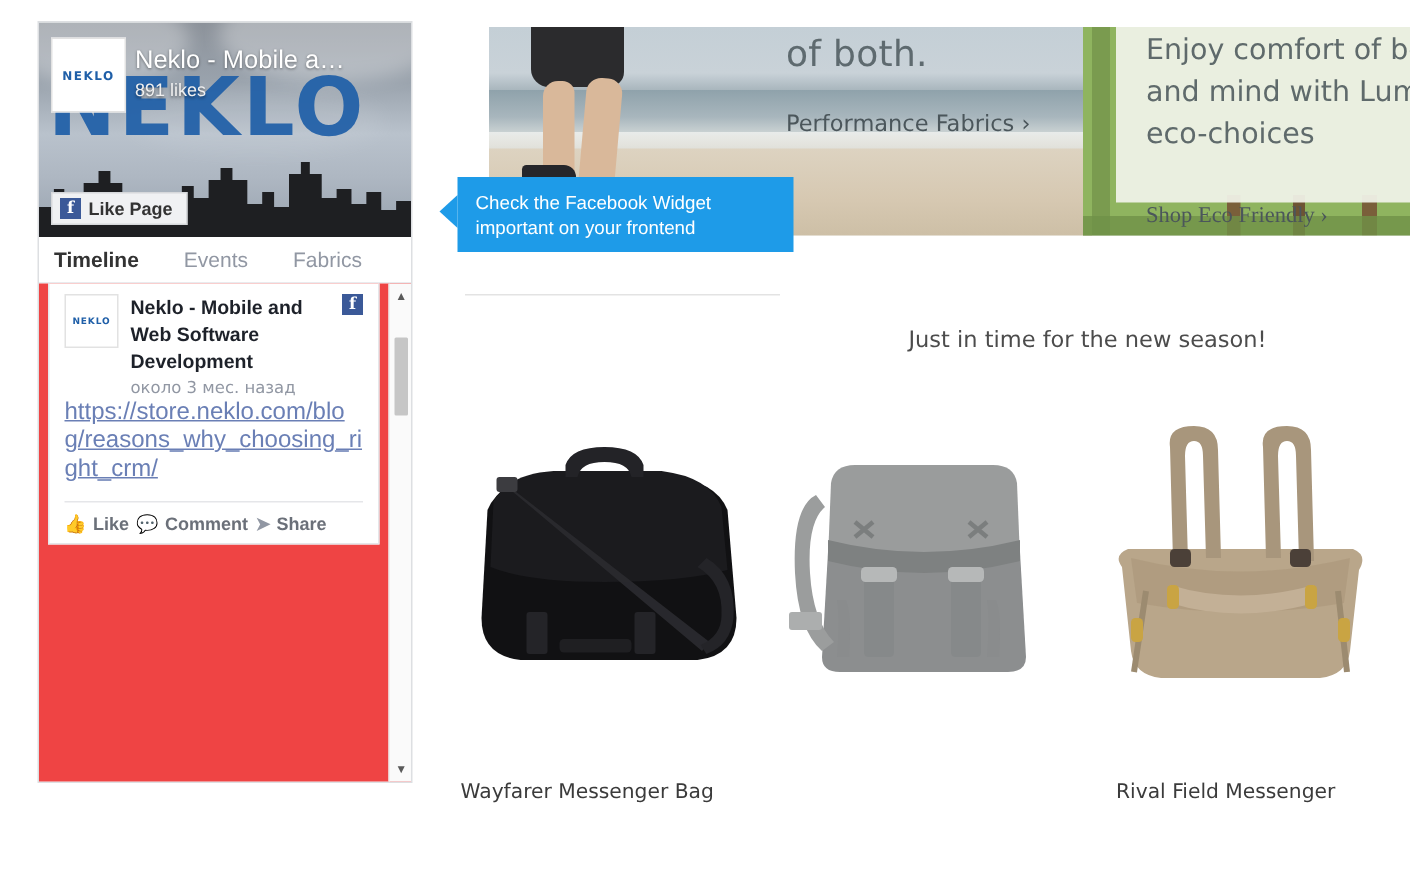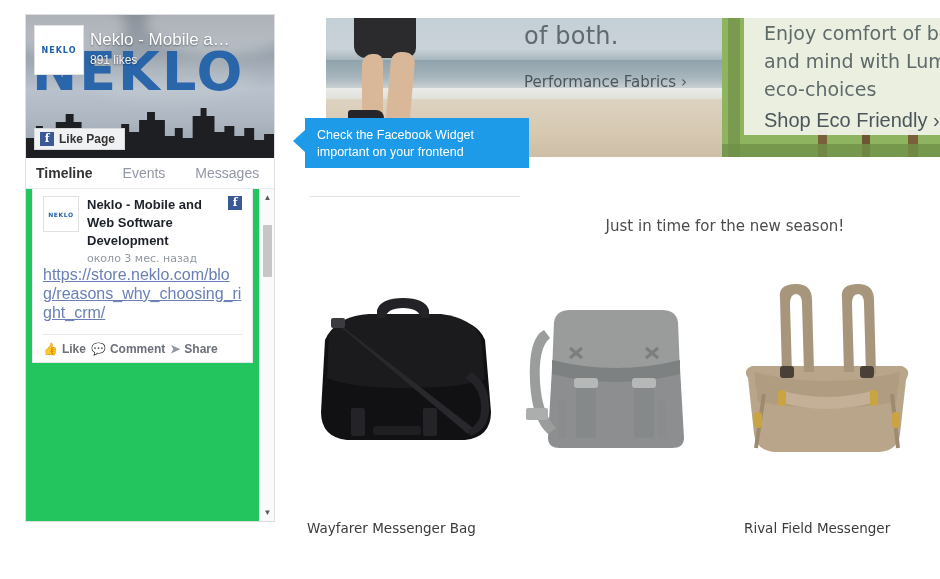--- a/index.html
+++ b/index.html
@@ -149,21 +149,21 @@
     line-height: 30px;
   }
   .fb-tab.active {
     color: #333;
     font-weight: bold;
   }
 
   .fb-feed {
     position: relative;
     height: 333px;
-    background: #22c55e;
+    background: #ef4444;
     padding: 6px 6px 0 6px;
     box-sizing: border-box;
     overflow: hidden;
   }
   .fb-post {
     background: #ffffff;
     border: 1px solid #e5e6e9;
     box-sizing: border-box;
     width: 221px;
     padding: 0 10px 6px 10px;
@@ -398,24 +398,24 @@
     top: 1px;
     width: 210px;
     font-size: 19px;
     line-height: 28px;
     color: #5f6a6b;
     font-family: "DejaVu Sans", sans-serif;
   }
   .banner-right .br-cta {
     position: absolute;
     left: 42px;
-    top: 91px;
-    font-size: 20px;
+    top: 118px;
+    font-size: 15px;
     color: #4b565b;
-    font-family: Liberation Sans, sans-serif;
+    font-family: Liberation Serif, serif;
   }
 
   .section-rule {
     position: absolute;
     left: 310px;
     top: 196px;
     width: 210px;
     height: 1px;
     background: #e3e3e3;
   }
@@ -500,21 +500,21 @@
 
       <div class="fb-likebtn">
         <span class="fbglyph">f</span>
         <span class="lbl">Like Page</span>
       </div>
     </div>
 
     <div class="fb-tabs">
       <div class="fb-tab active">Timeline</div>
       <div class="fb-tab">Events</div>
-      <div class="fb-tab">Messages</div>
+      <div class="fb-tab">Fabrics</div>
     </div>
 
     <div class="fb-feed">
       <div class="fb-post">
 
         <div class="post-head">
           <div class="post-avatar">
             <span>NEKLO</span>
           </div>
           <div>

